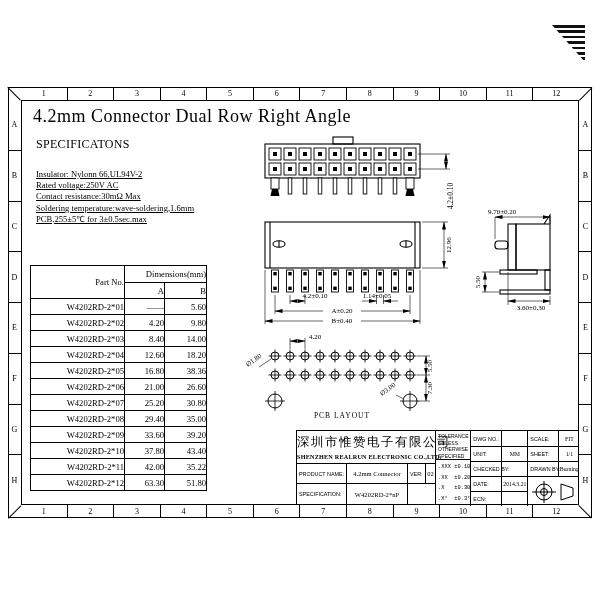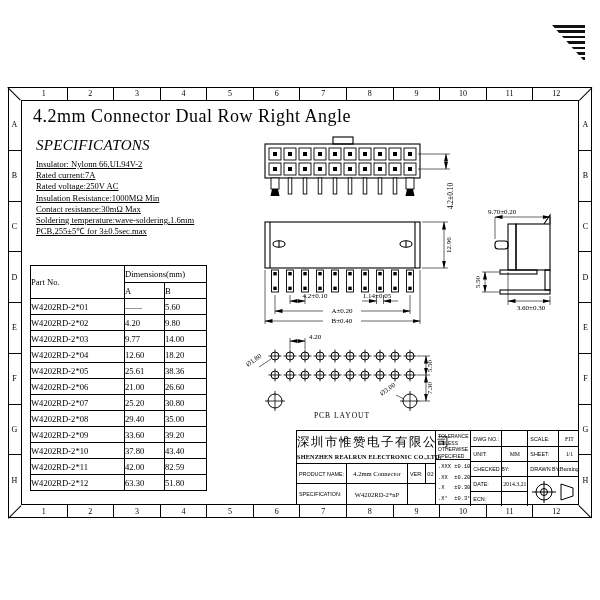--- a/index.html
+++ b/index.html
@@ -18,26 +18,26 @@
   .strip-top .bcell + .bcell,.strip-bottom .bcell + .bcell{border-left:1px solid #000;}
   .strip-left .bcell + .bcell,.strip-right .bcell + .bcell{border-top:1px solid #000;}
   .diag{position:absolute;width:18.4px;height:1px;background:#000;transform-origin:0 0;}
   
   .fold-mark{left:552px;top:25px;width:33px;height:37px;
      background:repeating-linear-gradient(180deg,#111 0 2.6px,#fff 2.6px 5.4px);
      clip-path:polygon(0 0,100% 0,100% 100%);}
   
   .sheet-title{left:33px;top:106px;font-size:18px;letter-spacing:.5px;white-space:nowrap;text-align:right;}
   .specs{left:36px;top:137px;}
-  .specs-heading{font-size:15px;letter-spacing:.3px;margin-bottom:5px;font-style:italic;}
+  .specs-heading{font-size:12px;letter-spacing:.3px;margin-bottom:17px;}
   .spec-line{font-size:8.6px;line-height:11.2px;white-space:pre;text-decoration:underline;}
   
   table.parts{position:absolute;left:30px;top:265px;border-collapse:collapse;border:1.5px solid #000;}
   table.parts th,table.parts td{border:1px solid #000;font-size:8.6px;font-weight:normal;
-     text-align:left;padding:0;box-sizing:border-box;}
+     text-align:right;padding:0;box-sizing:border-box;}
   .colpn{width:94px;} .cola{width:40px;} .colb{width:42px;}
   table.parts thead tr:first-child th{height:17px;}
   table.parts thead tr:last-child th{height:16px;}
   table.parts tbody td{height:16px;}
   
   .tblock{left:296px;top:430px;width:283px;height:75px;border:1px solid #000;box-sizing:border-box;
      display:flex;background:#fff;}
   .tblock *{box-sizing:border-box;}
   .tb-left{width:138px;display:flex;flex-direction:column;}
   .tb-cn{height:21px;font-size:12.5px;letter-spacing:1.5px;text-align:center;line-height:22px;white-space:nowrap;}
@@ -123,23 +123,21 @@
 <div class="diag" style="left:8px;top:518px;transform:rotate(-45deg);"></div>
 <div class="diag" style="left:579px;top:505px;transform:rotate(45deg);"></div>
 <div class="abs inner-frame"></div>
 
 <div class="abs sheet-title">4.2mm Connector Dual Row Right Angle</div>
 <div class="abs specs">
   <div class="specs-heading">SPECIFICATONS</div>
   <div>
 
   <div class="spec-line">Insulator: Nylonn 66,UL94V-2</div>
-      <div class="spec-line">Rated current:7A</div>
       <div class="spec-line">Rated voltage:250V AC</div>
-      <div class="spec-line">Insulation Resistance:1000MΩ Min</div>
       <div class="spec-line">Contact resistance:30mΩ Max</div>
       <div class="spec-line">Soldering temperature:wave-soldering,1.6mm</div>
       <div class="spec-line">PCB,255±5℃ for 3±0.5sec.max</div>
     </div>
 </div>
 
 <table class="parts">
   <thead>
     <tr>
       <th class="colpn" rowspan="2">Part No.</th>
@@ -157,31 +155,31 @@
       <td class="cola">——</td>
       <td class="colb">5.60</td>
     </tr>
       <tr>
       <td class="colpn">W4202RD-2*02</td>
       <td class="cola">4.20</td>
       <td class="colb">9.80</td>
     </tr>
       <tr>
       <td class="colpn">W4202RD-2*03</td>
-      <td class="cola">9.77</td>
+      <td class="cola">8.40</td>
       <td class="colb">14.00</td>
     </tr>
       <tr>
       <td class="colpn">W4202RD-2*04</td>
       <td class="cola">12.60</td>
       <td class="colb">18.20</td>
     </tr>
       <tr>
       <td class="colpn">W4202RD-2*05</td>
-      <td class="cola">25.61</td>
+      <td class="cola">16.80</td>
       <td class="colb">38.36</td>
     </tr>
       <tr>
       <td class="colpn">W4202RD-2*06</td>
       <td class="cola">21.00</td>
       <td class="colb">26.60</td>
     </tr>
       <tr>
       <td class="colpn">W4202RD-2*07</td>
       <td class="cola">25.20</td>
@@ -198,21 +196,21 @@
       <td class="colb">39.20</td>
     </tr>
       <tr>
       <td class="colpn">W4202RD-2*10</td>
       <td class="cola">37.80</td>
       <td class="colb">43.40</td>
     </tr>
       <tr>
       <td class="colpn">W4202RD-2*11</td>
       <td class="cola">42.00</td>
-      <td class="colb">82.59</td>
+      <td class="colb">35.22</td>
     </tr>
       <tr>
       <td class="colpn">W4202RD-2*12</td>
       <td class="cola">63.30</td>
       <td class="colb">51.80</td>
     </tr>
     </tbody>
 </table>
 
 <svg class="abs" style="left:21px;top:100px;" width="558" height="405" viewBox="0 0 558 405">

